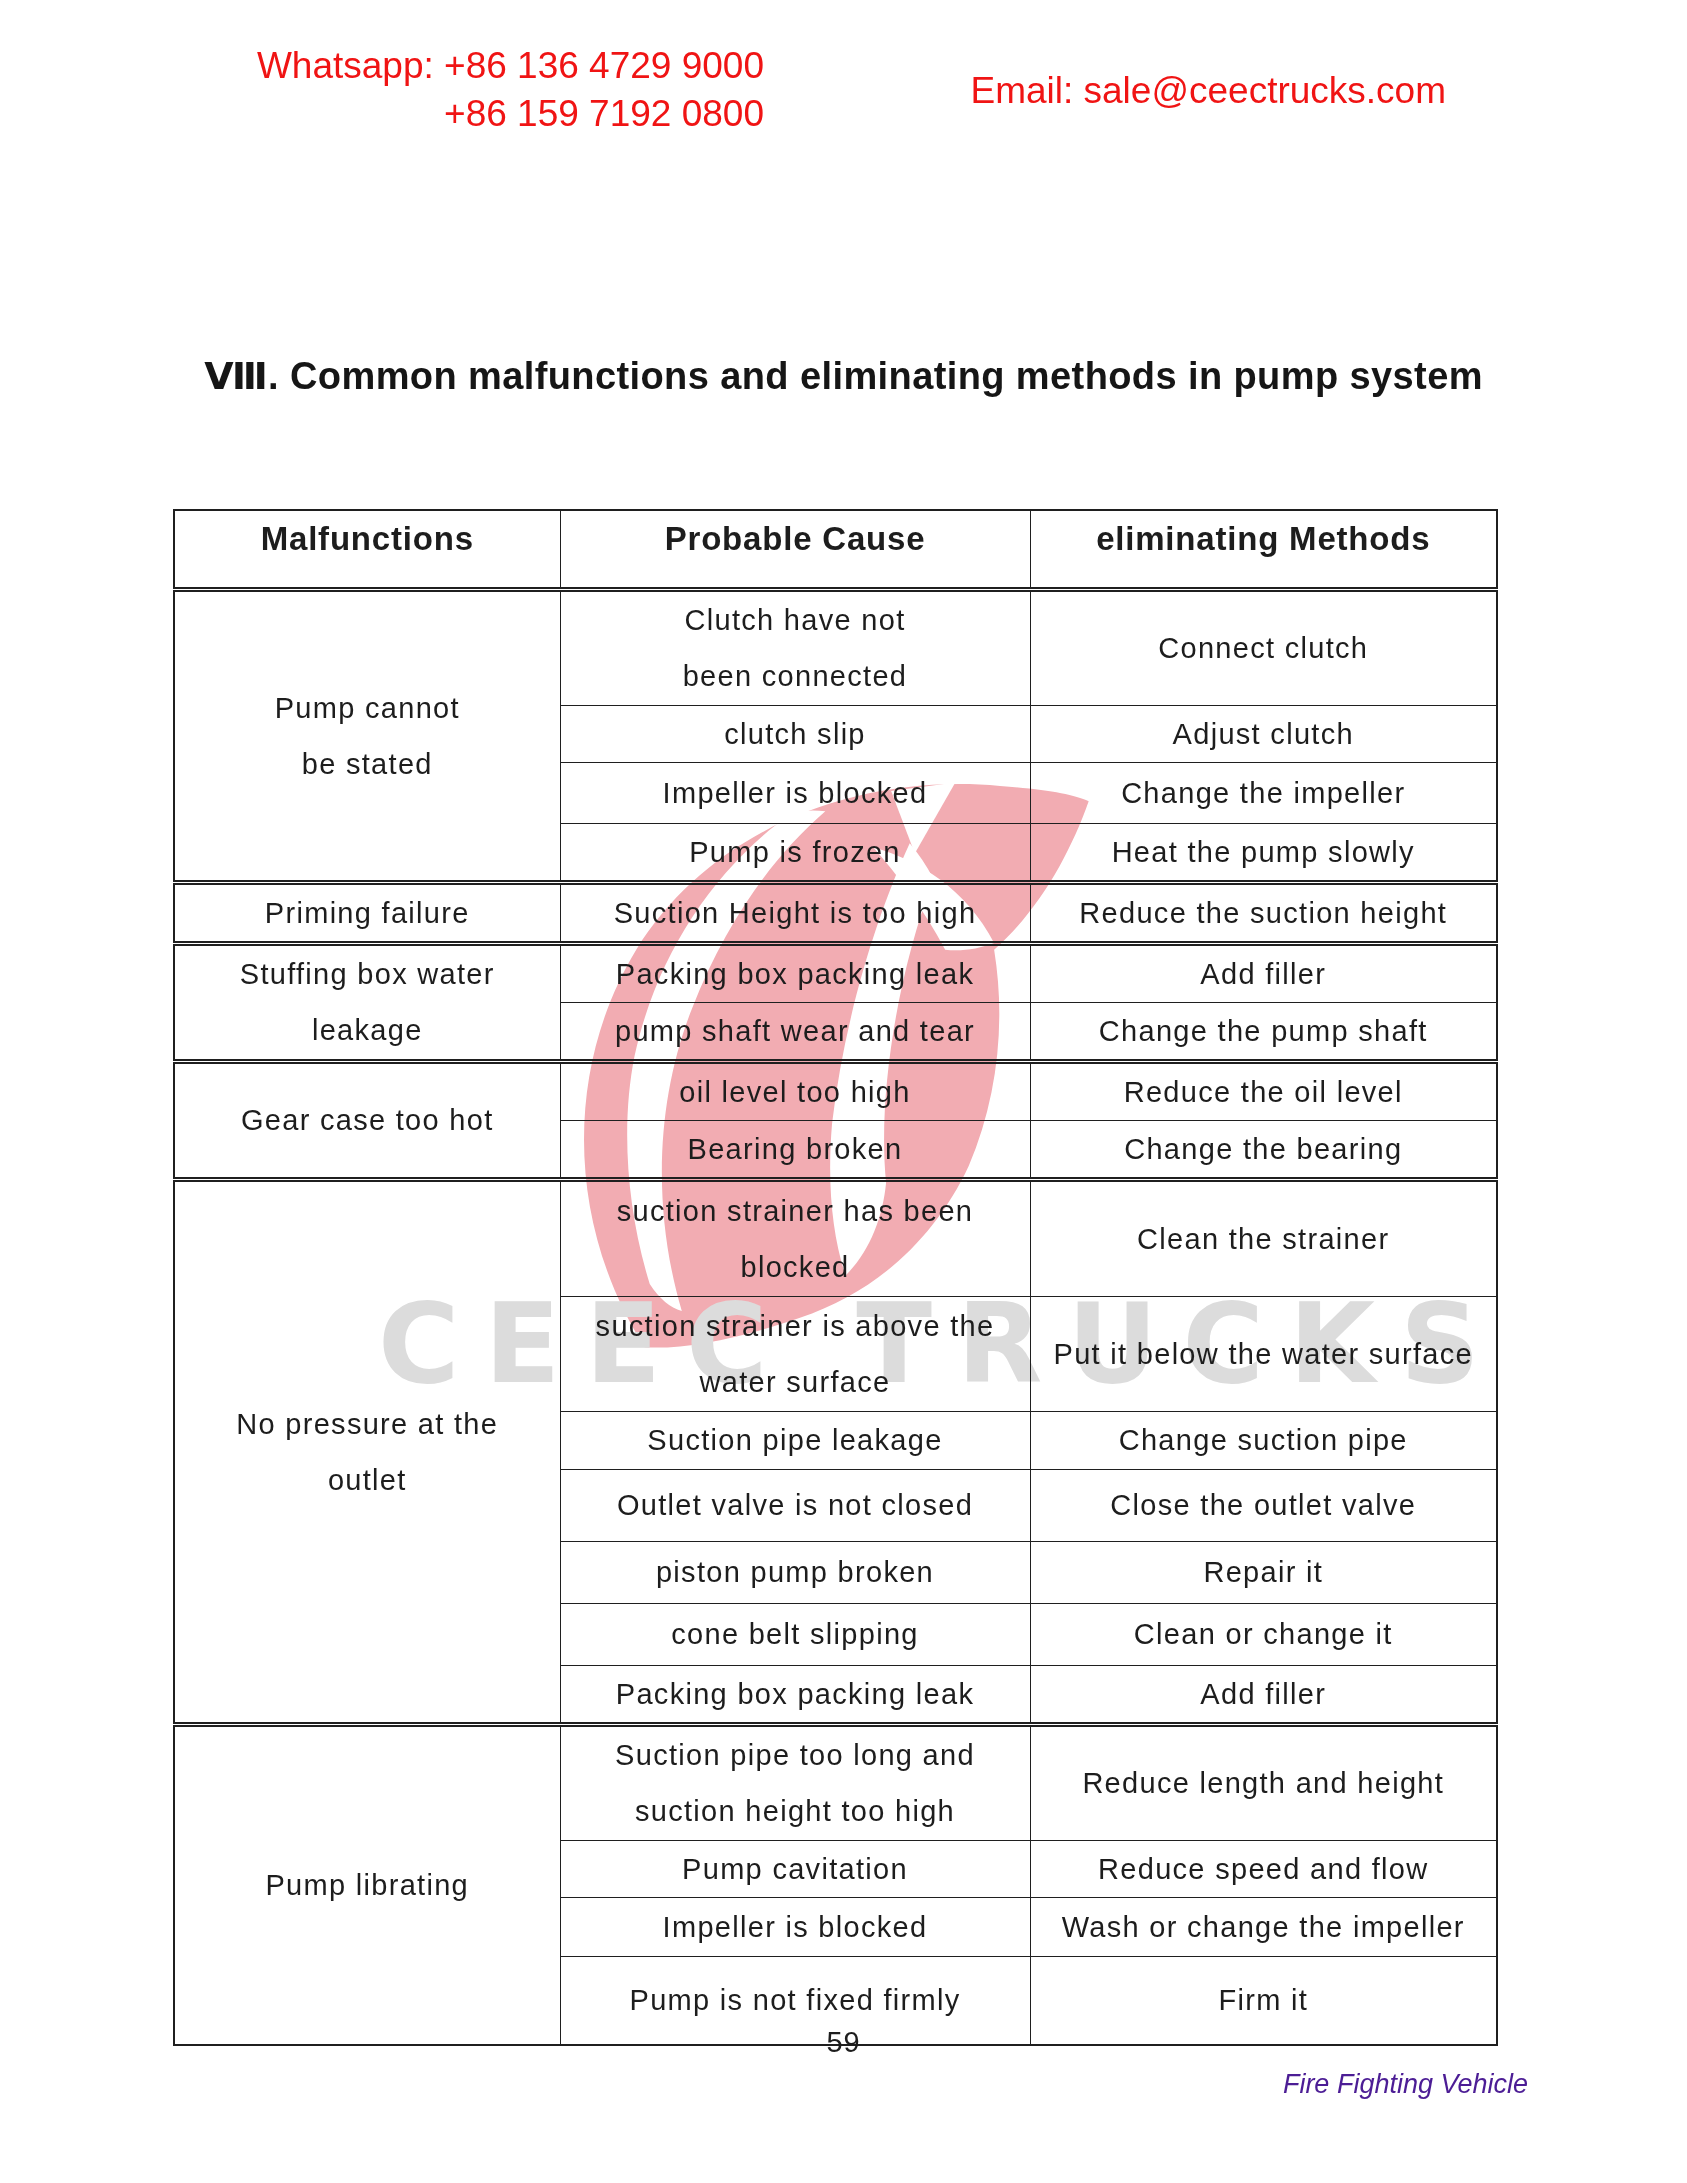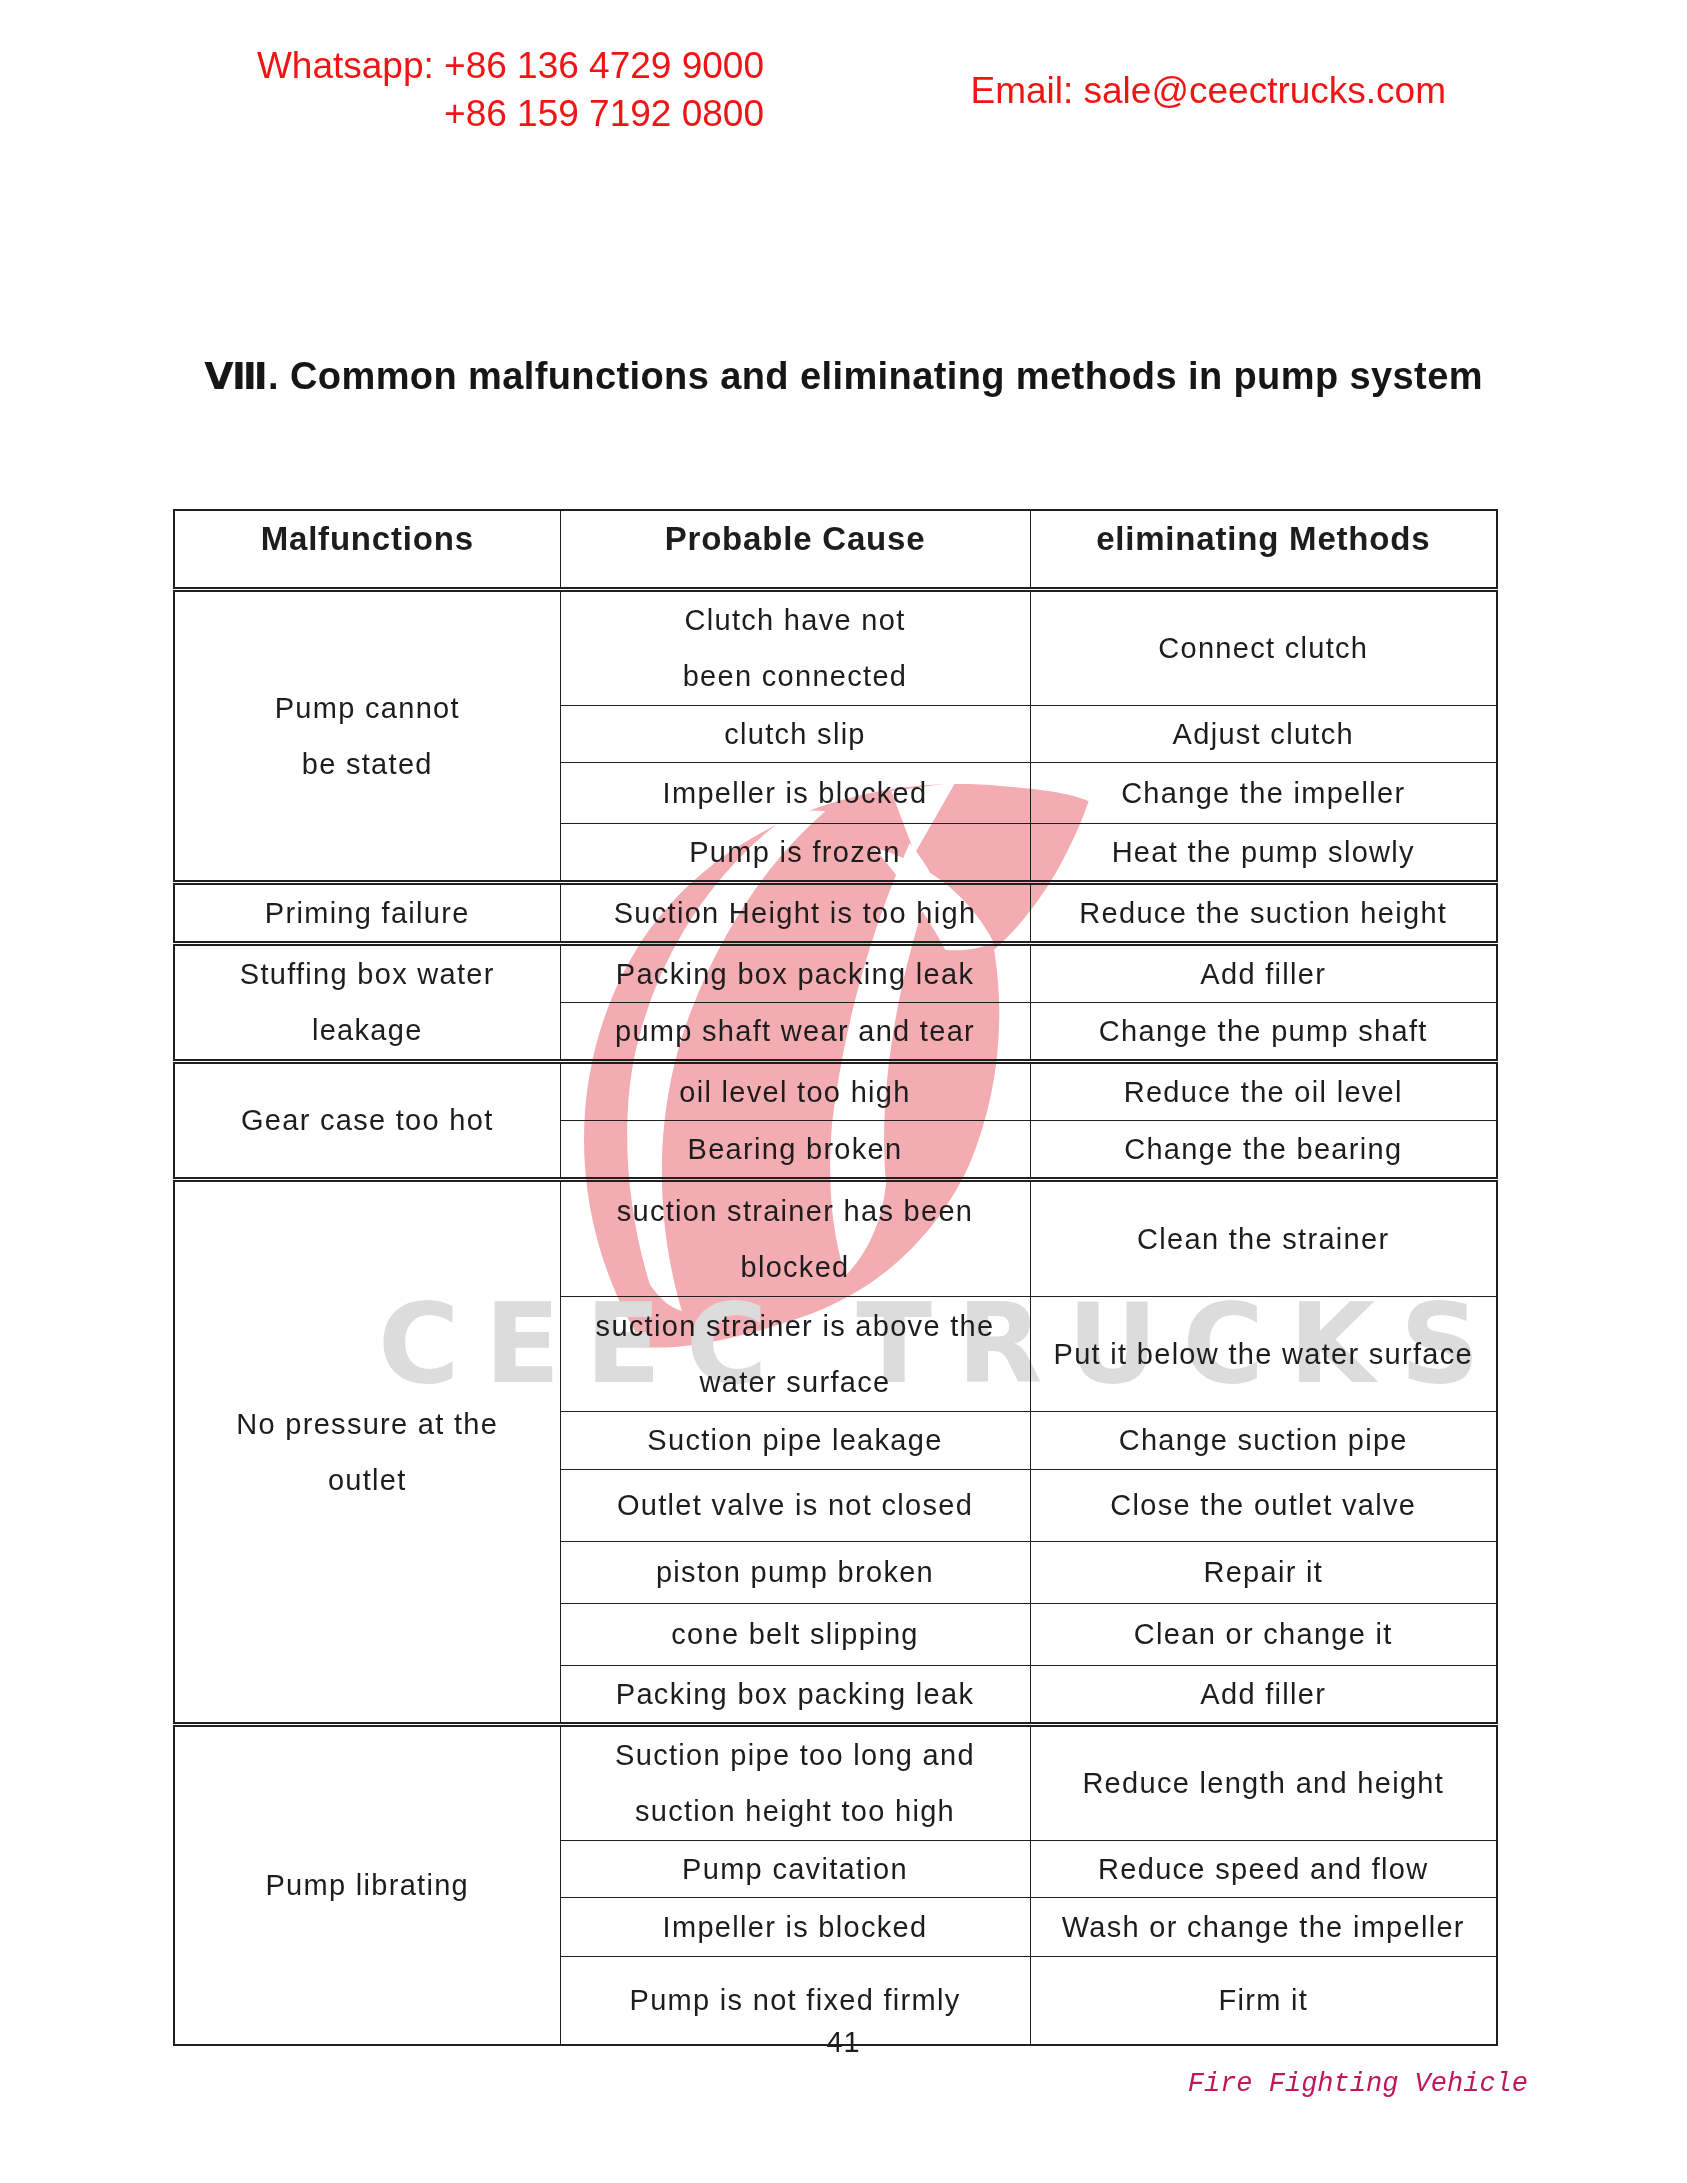--- a/index.html
+++ b/index.html
@@ -84,24 +84,24 @@
   }
   table.malf tr.gs td { border-top:5.9px double var(--border,#1f1f1f); }
 
   
   .page-number {
     position:absolute; top:2026px; left:0; width:1687px; z-index:1;
     text-align:center; font-size:29px; color:#1d1d1d; letter-spacing:0.8px;
   }
   .doc-title {
     position:absolute; top:2069px; right:159px; z-index:1;
-    font-family:Liberation Mono, monospace;
+    font-family:Liberation Sans, sans-serif;
     font-style:italic;
     font-size:27px;
-    color:#be185d;
+    color:#4c1d95;
     white-space:nowrap;
   }
 </style>
 </head>
 <body>
 
 <svg class="wm-logo" viewBox="640 912 680 700" aria-hidden="true">
   <path fill="#f2acb2" style="fill:var(--logo-pink,#f2acb2)" d="
     M 1185 932
     C 1240 936, 1272 942, 1290 950
@@ -252,15 +252,15 @@
     <td>Impeller is blocked</td>
     <td>Wash or change the impeller</td>
   </tr>
   <tr style="height:89px">
     <td>Pump is not fixed firmly</td>
     <td>Firm it</td>
   </tr>
   </tbody>
 </table>
 
-<div class="page-number">41</div>
+<div class="page-number">59</div>
 <div class="doc-title">Fire Fighting Vehicle</div>
 
 
 </body></html>

